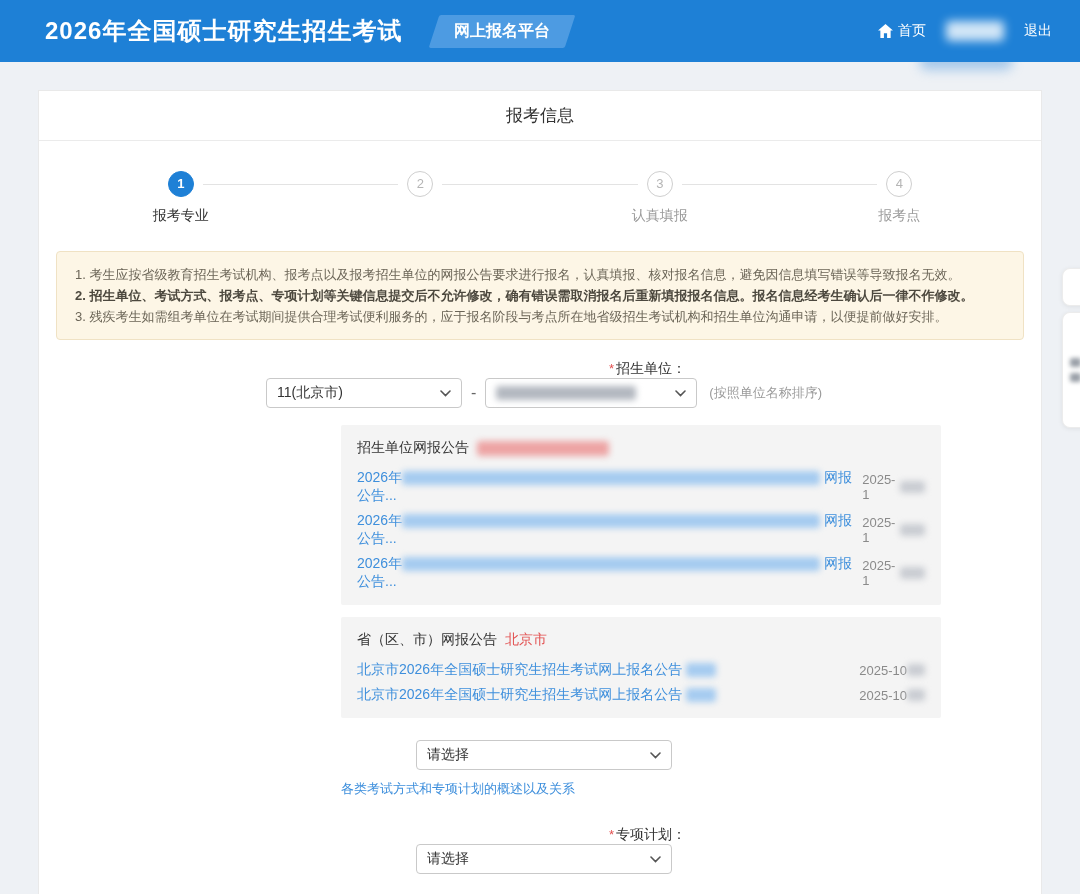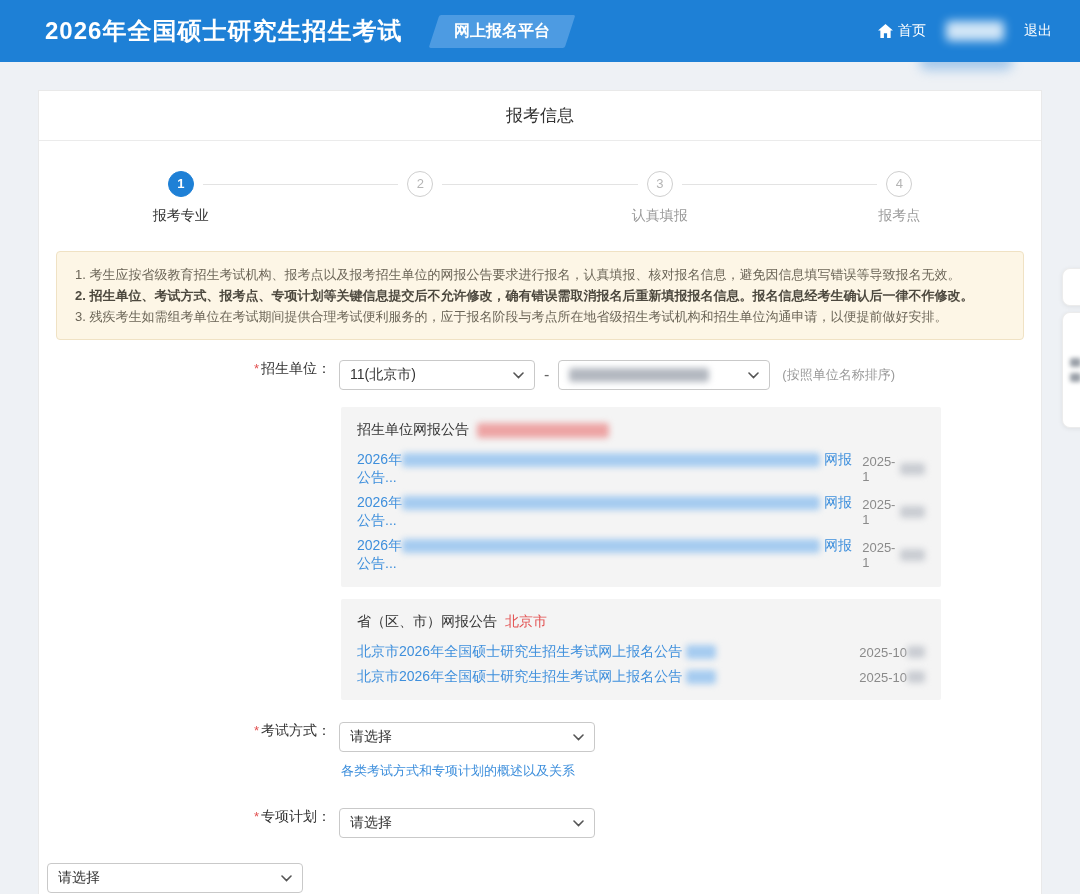--- a/index.html
+++ b/index.html
@@ -54,21 +54,21 @@
     border-top:1px solid #e3e3e3; z-index:1;
   }
   
   .notice {
     margin:26px 17px 0; background:#fdf6e6; border:1px solid #f0e2c4; border-radius:4px;
     padding:12px 18px; font-size:13px; line-height:21px; color:#6b6557;
   }
   .notice .bold { font-weight:bold; color:#4c483e; }
   
   .form { margin-top:20px; }
-  .frow { display:flex; margin-bottom:0; }
+  .frow { display:flex; align-items:center; margin-bottom:0;flex-direction:column; }
   .flabel { width:292px; text-align:right; font-size:14px; color:#333; flex:none; }
   .flabel .star { color:#e25050; margin-right:2px; font-size:13px; }
   .fcontent { margin-left:8px; display:flex; align-items:center; }
   .selectbox {
     height:30px; border:1px solid #c9c9c9; border-radius:4px; background:#fff;
     display:flex; align-items:center; padding:0 10px; font-size:14px; color:#333; cursor:pointer;
   }
   .selectbox .chev { margin-left:auto; padding-left:10px; display:flex; }
   .sel-province { width:196px; }
   .sel-unit { width:212px; }
@@ -228,21 +228,20 @@
           <span class="link"><span>北京市2026年全国硕士研究生招生考试网上报名公告</span> <span class="redact r-blue" style="width:30px"></span></span>
           <span class="gb-date">
               <span>2025-10</span>
               <span class="redact r-gray" style="width:18px;height:12px"></span>
             </span>
         </div>
       </div>
     </div>
 
     <div class="frow" style="margin-top:22px">
-      <div class="flabel"><span class="star">*</span><span>考试方式：</span></div>
       <div class="fcontent">
         <div class="selectbox sel-wide">
           <span>请选择</span>
           <span class="chev">
               <svg width="11" height="7" viewBox="0 0 11 7">
                 <path d="M1 1 L5.5 5.5 L10 1" stroke="#555" stroke-width="1.6" fill="none" stroke-linecap="round"></path>
               </svg>
             </span>
         </div>
       </div>

